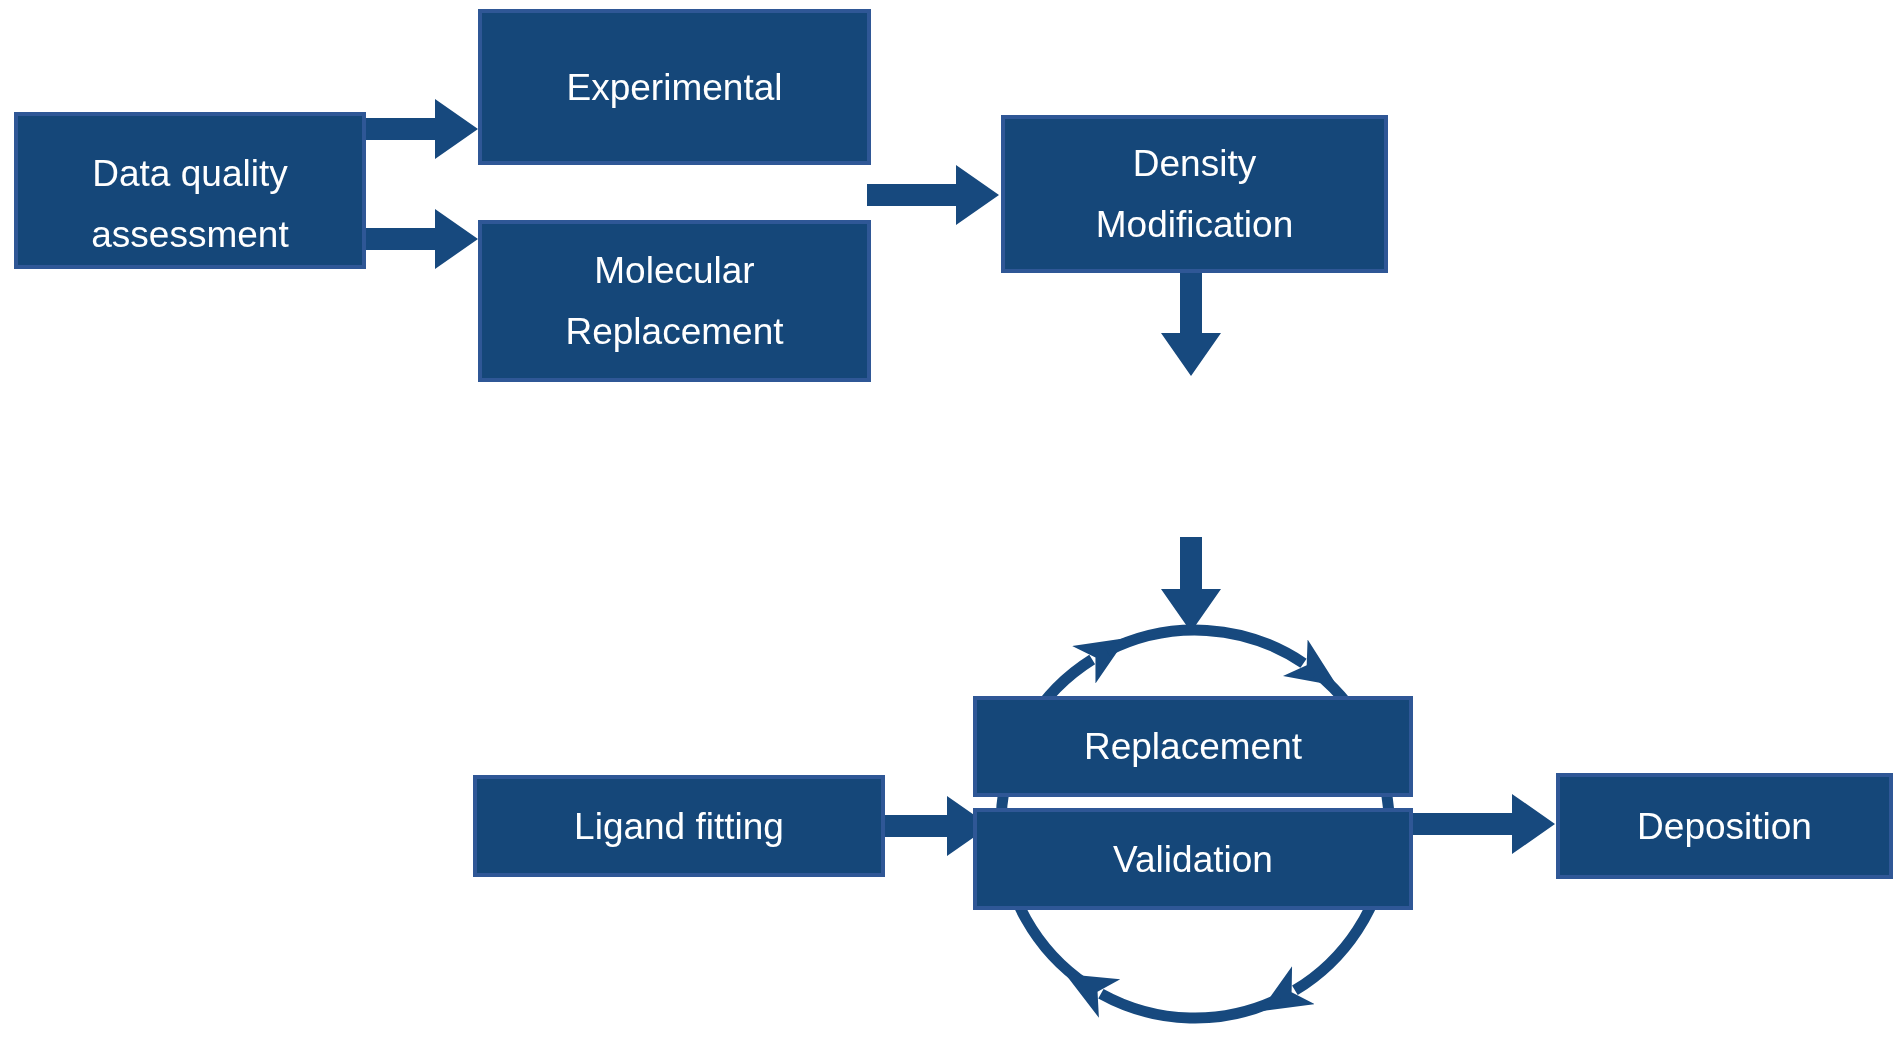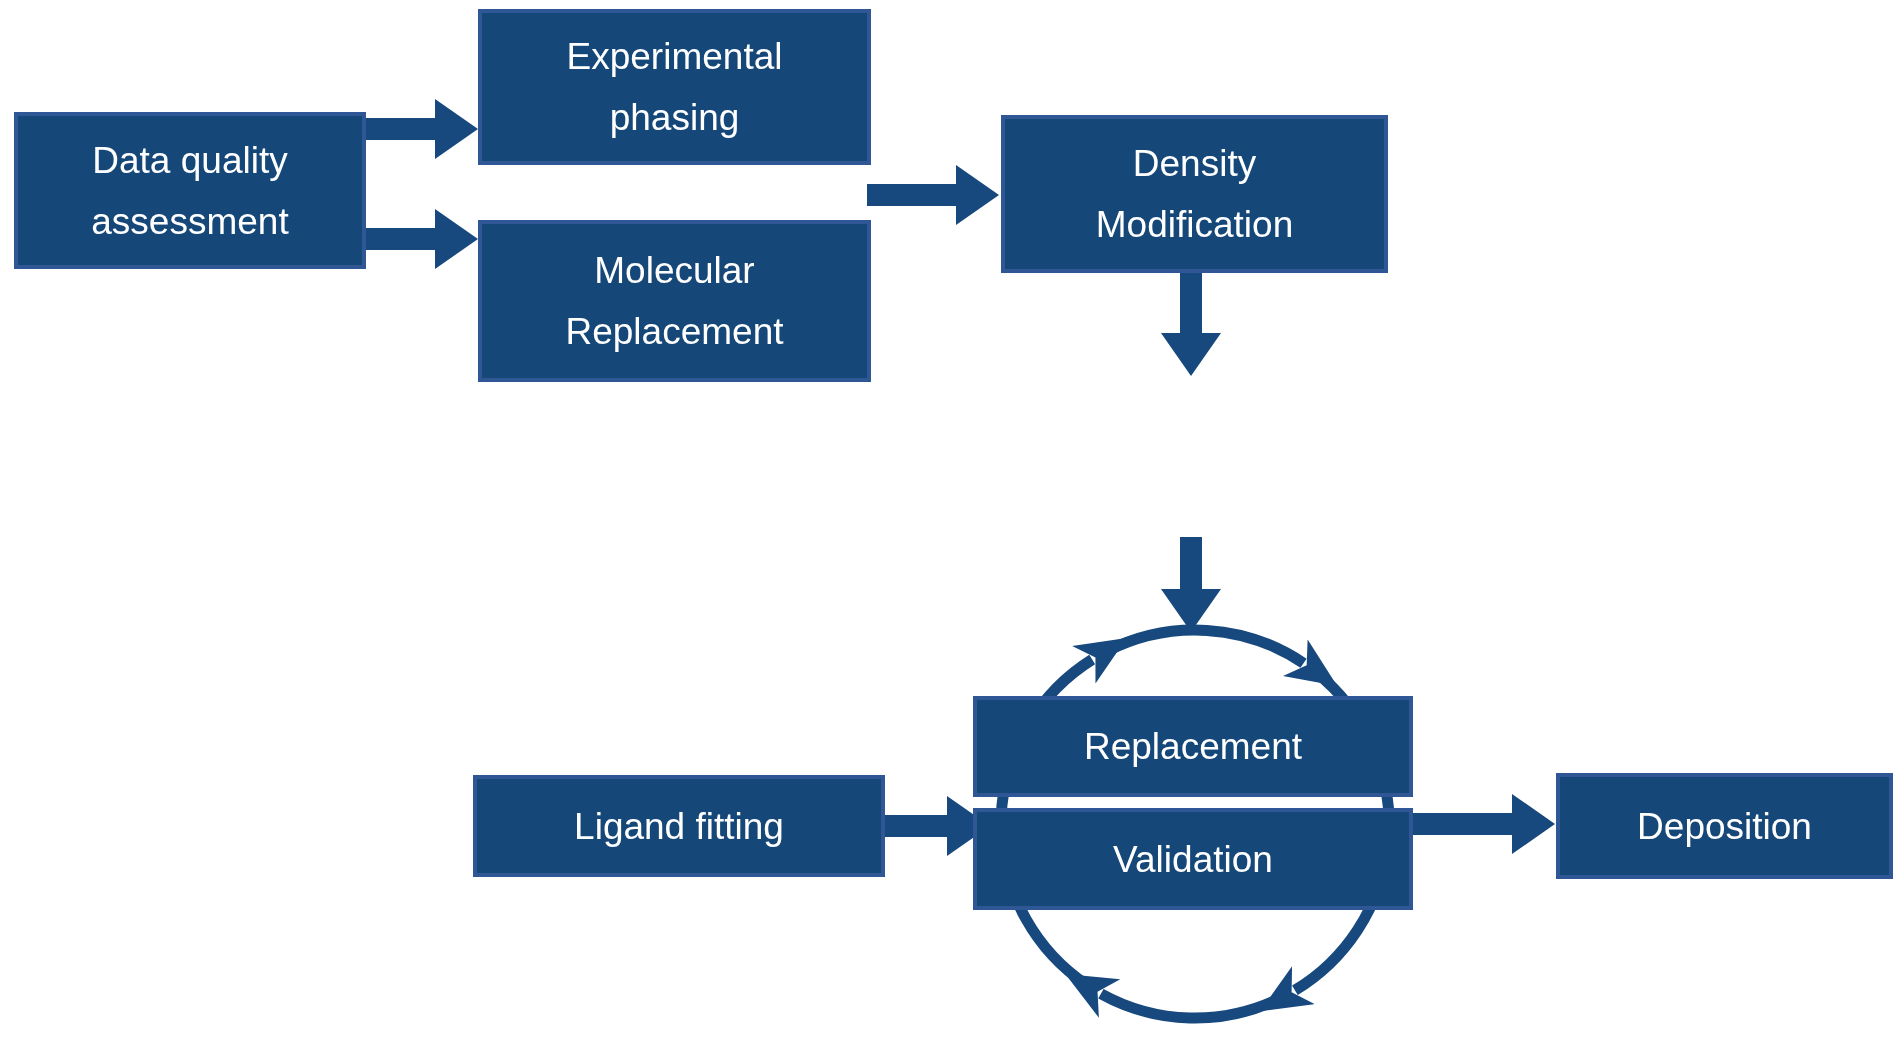--- a/index.html
+++ b/index.html
@@ -58,28 +58,27 @@
         <polygon points="366.0,140.0 435.0,140.0 435.0,159.0 478.0,129.0 435.0,99.0 435.0,118.0 366.0,118.0" class="flow-arrow"></polygon>
         <polygon points="366.0,250.0 435.0,250.0 435.0,269.0 478.0,239.0 435.0,209.0 435.0,228.0 366.0,228.0" class="flow-arrow"></polygon>
         <polygon points="867.0,206.0 956.0,206.0 956.0,225.0 999.0,195.0 956.0,165.0 956.0,184.0 867.0,184.0" class="flow-arrow"></polygon>
         <polygon points="1180.0,273.0 1180.0,333.0 1161.0,333.0 1191.0,376.0 1221.0,333.0 1202.0,333.0 1202.0,273.0" class="flow-arrow"></polygon>
         <polygon points="1180.0,537.0 1180.0,589.0 1161.0,589.0 1191.0,632.0 1221.0,589.0 1202.0,589.0 1202.0,537.0" class="flow-arrow"></polygon>
         <polygon points="843.0,837.0 947.0,837.0 947.0,856.0 990.0,826.0 947.0,796.0 947.0,815.0 843.0,815.0" class="flow-arrow"></polygon>
         <polygon points="1408.0,835.0 1512.0,835.0 1512.0,854.0 1555.0,824.0 1512.0,794.0 1512.0,813.0 1408.0,813.0" class="flow-arrow"></polygon>
       </g>
   </svg>
 
-  <div class="node" style="left:14px; top:112px; width:352px; height:157px;">
+  <div class="node" style="left:14px; top:112px; width:352px; height:157px;justify-content:flex-end;">
     <div>Data quality</div>
     <div>assessment</div>
   </div>
 
   <div class="node" style="left:478px; top:9px; width:393px; height:156px;">
     <div>Experimental</div>
-    <div>phasing</div>
   </div>
 
   <div class="node" style="left:478px; top:220px; width:393px; height:162px;">
     <div>Molecular</div>
     <div>Replacement</div>
   </div>
 
   <div class="node" style="left:1001px; top:115px; width:387px; height:158px;">
     <div>Density</div>
     <div>Modification</div>

